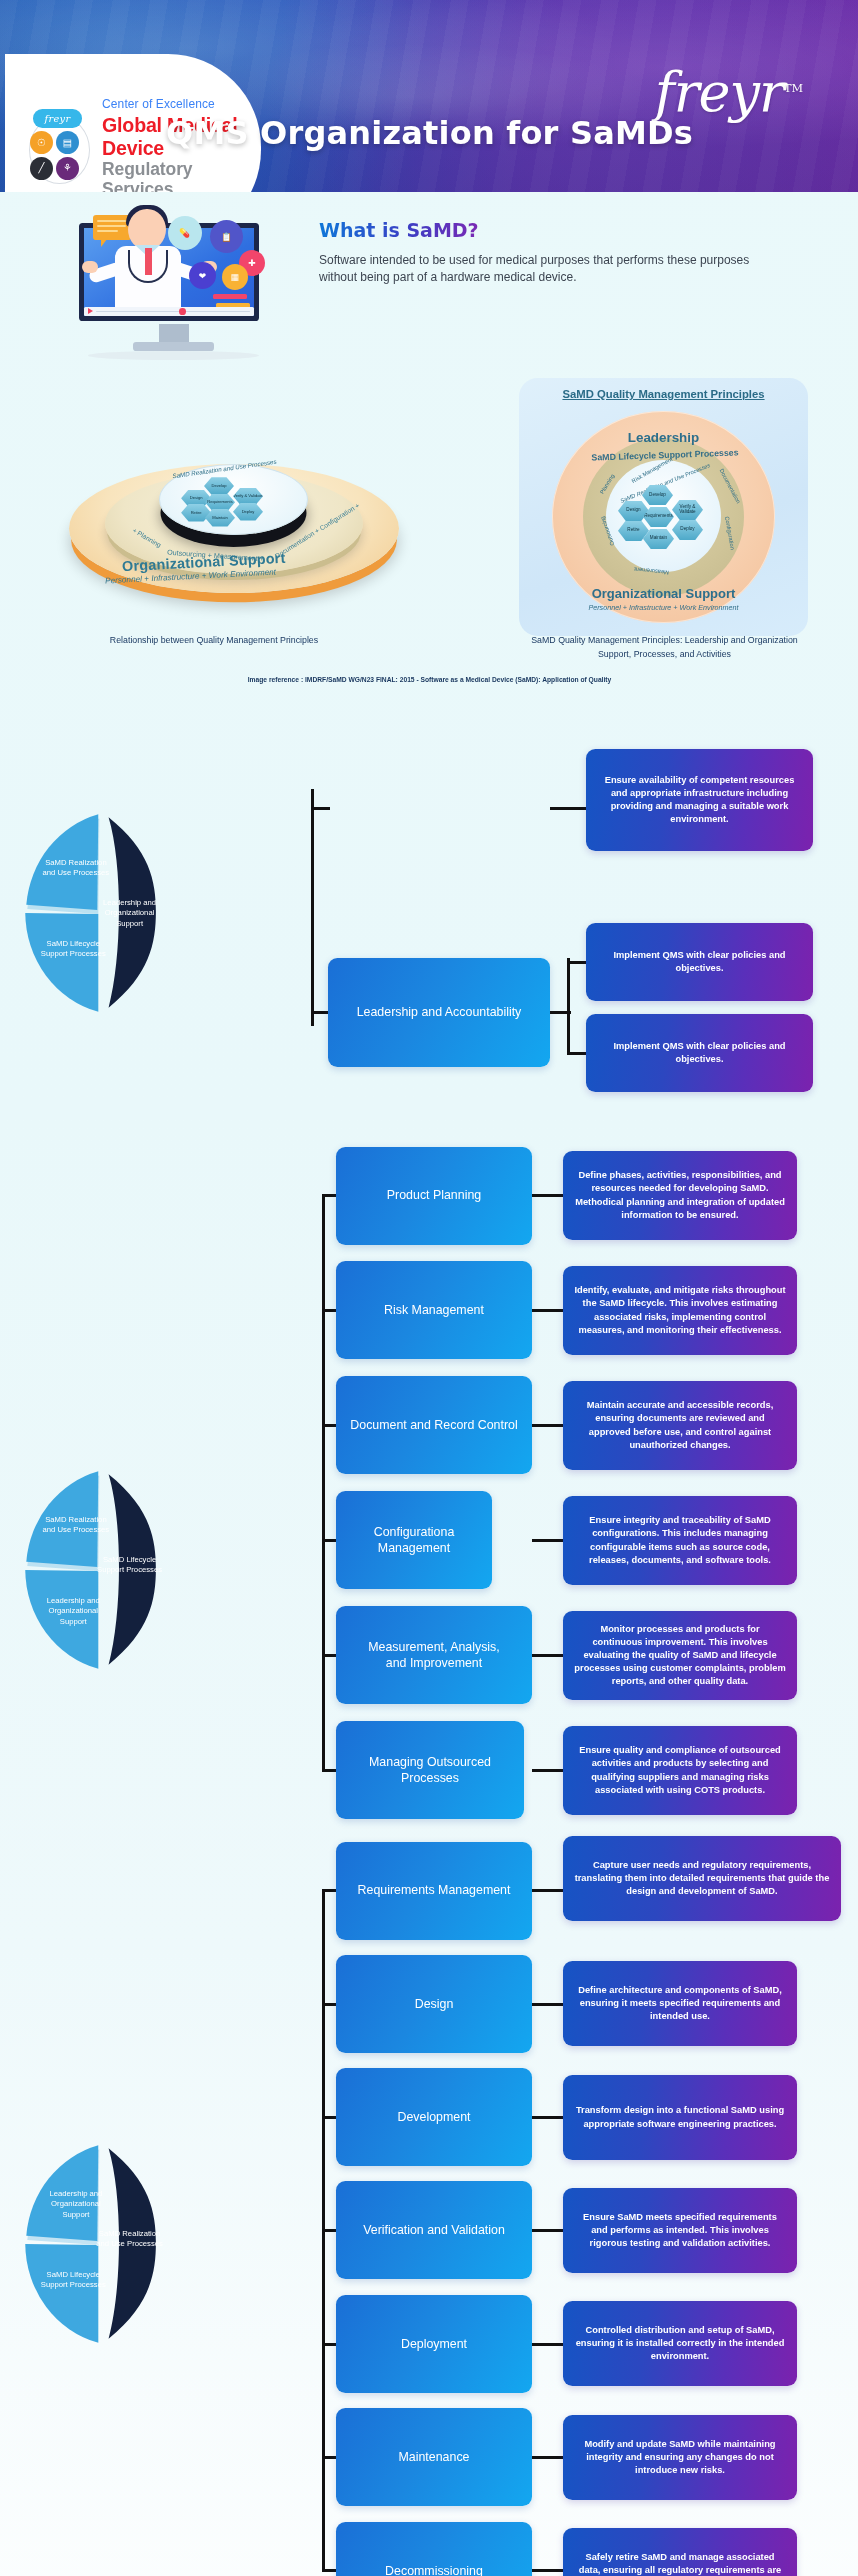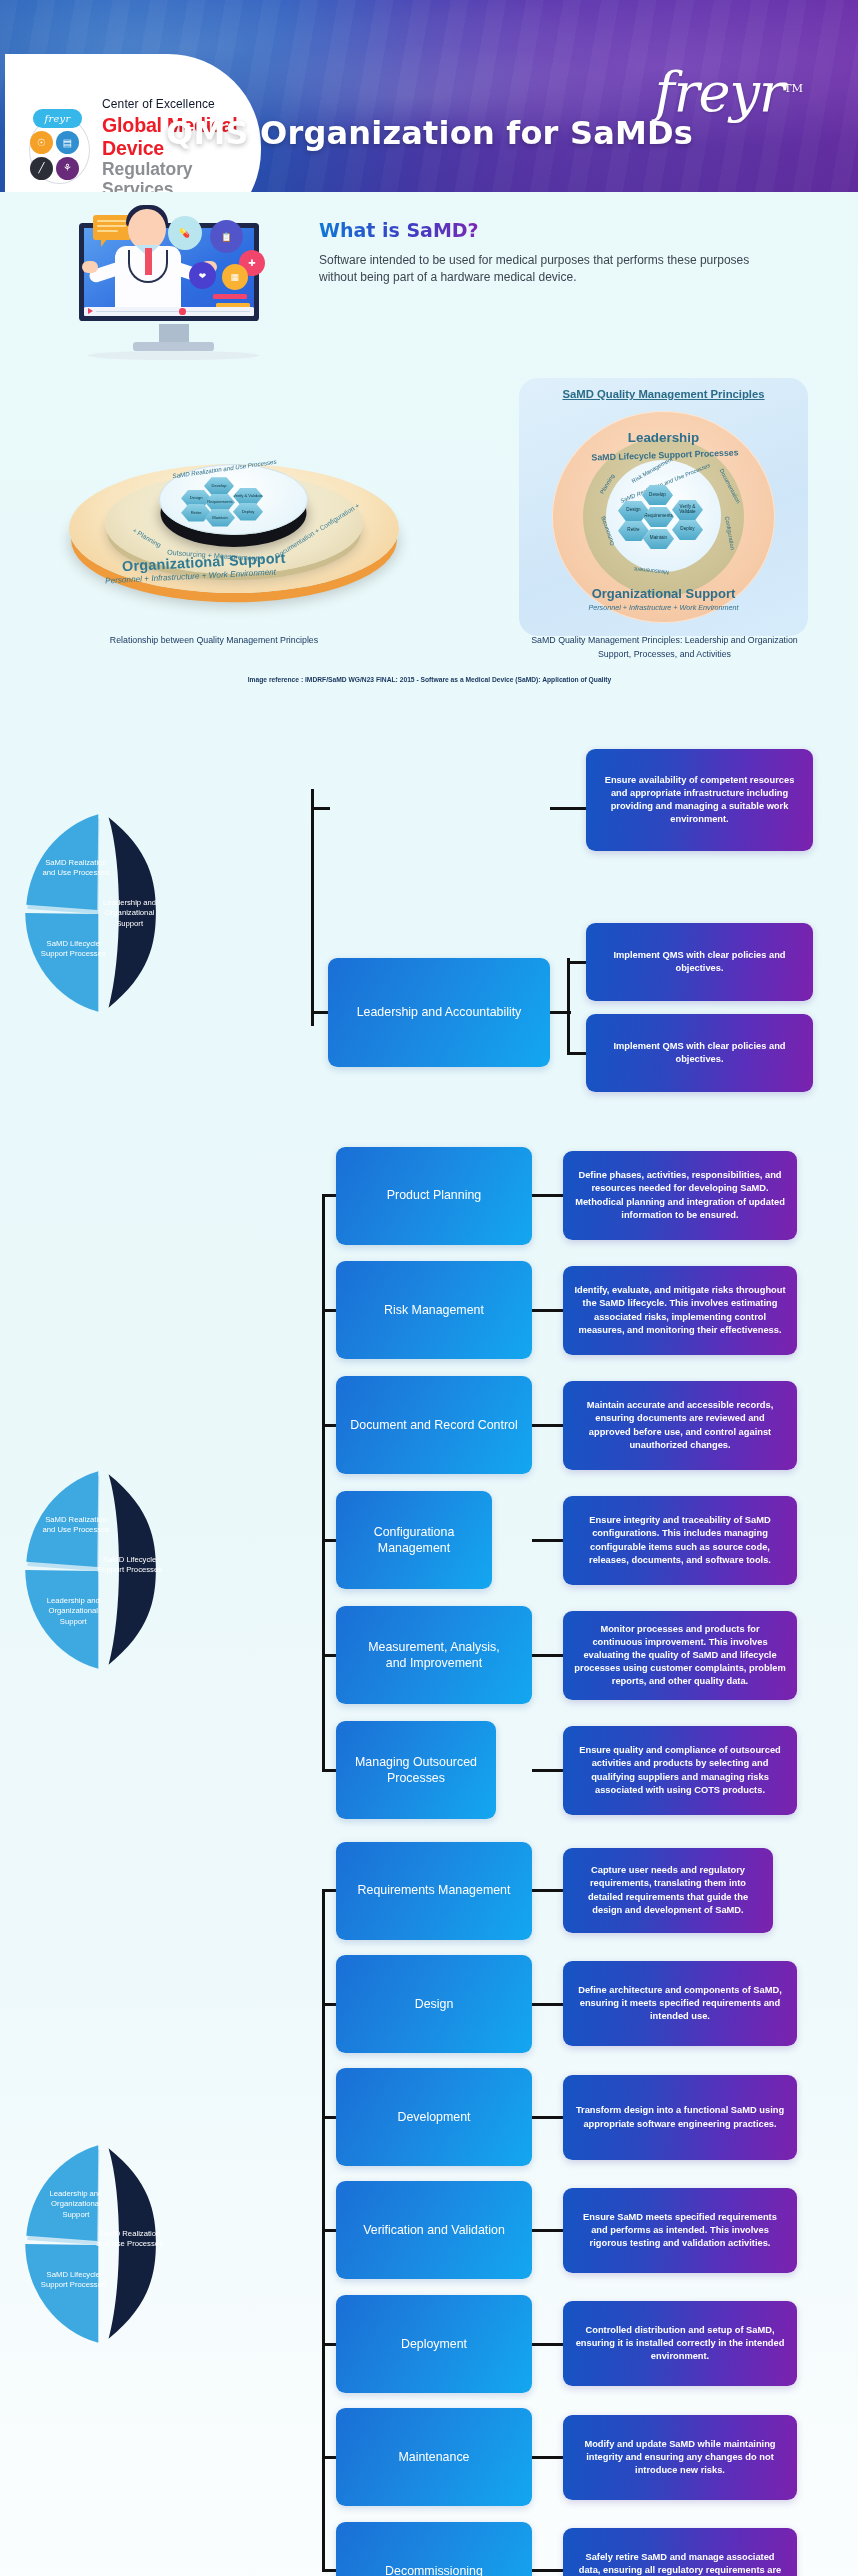--- a/index.html
+++ b/index.html
@@ -68,21 +68,21 @@
   .b-dot {
     position: absolute; width: 23px; height: 23px; border-radius: 50%;
     display:flex;align-items:center;justify-content:center;
     color:#fff; font-size:9.8px; line-height:1;
   }
   .b1 { left: 3.1px;  top: 19.6px; background: #f5a127; }
   .b2 { left: 29px; top: 19.6px; background: #2f8fd0; }
   .b3 { left: 3.1px;  top: 45px; background: #2b2e36; }
   .b4 { left: 29px; top: 45px; background: #6a2a7a; }
   .logo-text { line-height: 1.15; }
-  .logo-coe  { color: #0f172a; font-size: 12px; letter-spacing: 0.1px; margin-bottom: 2.6px;}
+  .logo-coe  { color: #3b82f6; font-size: 12px; letter-spacing: 0.1px; margin-bottom: 2.6px;}
   .logo-gmd  { color: #ee1c27; font-size: 19.6px; font-weight: 700; letter-spacing: -0.2px; }
   .logo-rs   { color: #8b8f94; font-size: 17.5px; font-weight: 700; letter-spacing: -0.1px; }
 
   .freyr-mark {
     position: absolute; right: 56px; top: 61px;
     color: #fff; font-family: "DejaVu Serif", serif; font-style: italic;
     font-size: 54px; letter-spacing: -1px; z-index: 5;
     text-shadow: 0 1px 3.1px rgba(0,0,0,.18);
   }
   .freyr-tm { font-size: 11.3px; vertical-align: super; font-style: normal; letter-spacing: 0; }
@@ -467,41 +467,41 @@
         <div class="tick" style="left: 322px; top: 408px; width: 15.5px;"></div>
         <div class="node" style="left: 336px; top: 360px; width: 156px; height: 98px;">Configurationa Management</div>
         <div class="link" style="left: 532px; top: 408px; width: 32px;"></div>
         <div class="desc" style="left: 563px; top: 365px; width: 234px; height: 89px;">Ensure integrity and traceability of SaMD configurations. This includes managing configurable items such as source code, releases, documents, and software tools.</div>
         <div class="tick" style="left: 322px; top: 523px; width: 15.5px;"></div>
         <div class="node" style="left: 336px; top: 475px; width: 196px; height: 98px;">Measurement, Analysis,
 and Improvement</div>
         <div class="link" style="left: 532px; top: 523px; width: 32px;"></div>
         <div class="desc" style="left: 563px; top: 480px; width: 234px; height: 89px;">Monitor processes and products for continuous improvement. This involves evaluating the quality of SaMD and lifecycle processes using customer complaints, problem reports, and other quality data.</div>
         <div class="tick" style="left: 322px; top: 638px; width: 15.5px;"></div>
-        <div class="node" style="left: 336px; top: 590px; width: 160px; height: 98px;">Managing Outsourced
+        <div class="node" style="left: 336px; top: 590px; width: 188px; height: 98px;">Managing Outsourced
 Processes</div>
         <div class="link" style="left: 532px; top: 638px; width: 32px;"></div>
         <div class="desc" style="left: 563px; top: 595px; width: 234px; height: 89px;">Ensure quality and compliance of outsourced activities and products by selecting and qualifying suppliers and managing risks associated with using COTS products.</div>
       </div>
       <div class="section" style="position: absolute; left: 0px; top: 1826px; width: 859px; height: 814px;">
         <div class="fan" style="left: 20.6px; top: 309px;"><svg viewBox="0 0 330 420">
             <path d="M150 20 A190 200 0 0 0 10 196 L148 206 Z" fill="#2f9ad6" opacity=".25" transform="translate(2,8)"></path>
             <path d="M150 20 A190 200 0 0 0 10 196 L148 206 Z" fill="#3ea8e0"></path>
             <path d="M8 212 A190 200 0 0 0 150 404 L150 214 Z" fill="#3ea8e0"></path>
             <path d="M170 26 C250 90 262 150 262 210 C262 270 250 332 170 396 C196 300 198 120 170 26 Z" fill="#13203d"></path>
           </svg><div class="fan-lbl" style="left: 11.3px; top: 54px; width: 88px;">Leadership and
 Organizational
 Support</div><div class="fan-lbl" style="left: 6.2px; top: 135px; width: 93px;">SaMD Lifecycle
 Support Processes</div><div class="fan-lbl dark" style="left: 75px; top: 94px; width: 68px;">SaMD Realization
 and Use Processes</div></div>
         <div class="rail" style="left: 322px; top: 64px; height: 680px;"></div>
         <div class="tick" style="left: 322px; top: 63px; width: 15.5px;"></div>
         <div class="node" style="left: 336px; top: 15.5px; width: 196px; height: 98px;">Requirements Management</div>
         <div class="link" style="left: 532px; top: 63px; width: 32px;"></div>
-        <div class="desc" style="left: 563px; top: 22px; width: 210px; height: 85px;">Capture user needs and regulatory requirements, translating them into detailed requirements that guide the design and development of SaMD.</div>
+        <div class="desc" style="left: 563px; top: 10px; width: 278px; height: 85px;">Capture user needs and regulatory requirements, translating them into detailed requirements that guide the design and development of SaMD.</div>
         <div class="tick" style="left: 322px; top: 177px; width: 15.5px;"></div>
         <div class="node" style="left: 336px; top: 129px; width: 196px; height: 98px;">Design</div>
         <div class="link" style="left: 532px; top: 177px; width: 32px;"></div>
         <div class="desc" style="left: 563px; top: 135px; width: 234px; height: 85px;">Define architecture and components of SaMD, ensuring it meets specified requirements and intended use.</div>
         <div class="tick" style="left: 322px; top: 290px; width: 15.5px;"></div>
         <div class="node" style="left: 336px; top: 242px; width: 196px; height: 98px;">Development</div>
         <div class="link" style="left: 532px; top: 290px; width: 32px;"></div>
         <div class="desc" style="left: 563px; top: 249px; width: 234px; height: 85px;">Transform design into a functional SaMD using appropriate software engineering practices.</div>
         <div class="tick" style="left: 322px; top: 403px; width: 15.5px;"></div>
         <div class="node" style="left: 336px; top: 355px; width: 196px; height: 98px;">Verification and Validation</div>

